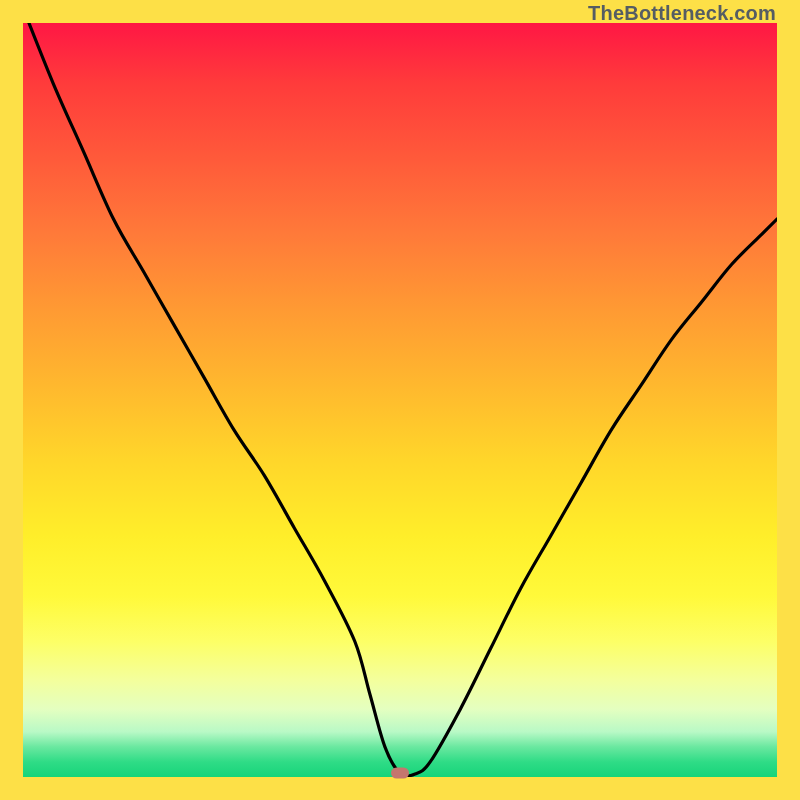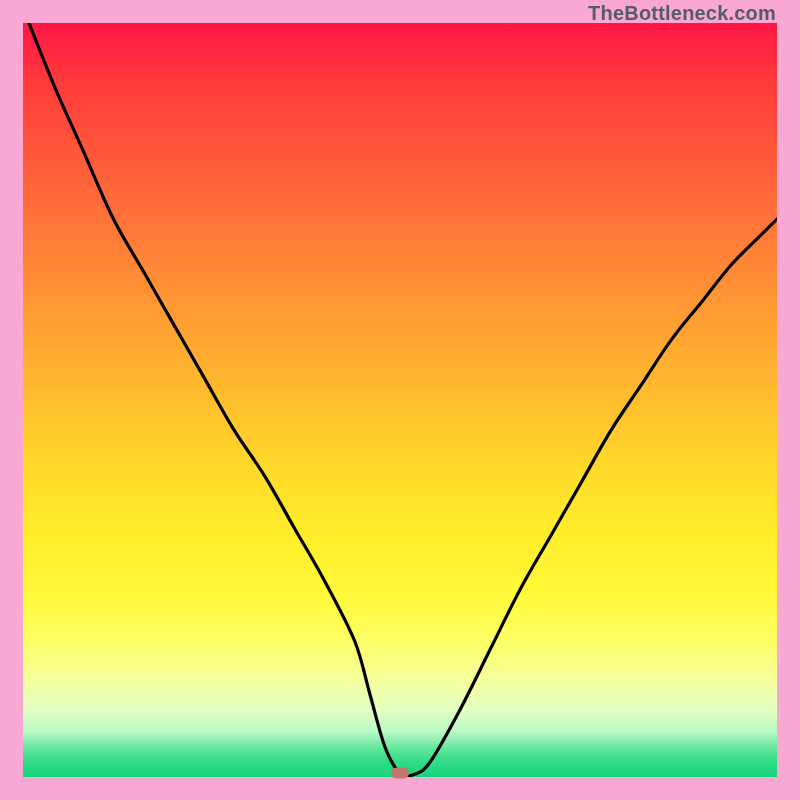--- a/index.html
+++ b/index.html
@@ -8,21 +8,21 @@
     width: 800px;
     height: 800px;
     overflow: hidden;
     font-family: Arial, Helvetica, sans-serif;
     background: #000;
   }
   .frame {
     position: relative;
     width: 800px;
     height: 800px;
-    background: #f9a8d4;
+    background: #fde047;
   }
   .plot {
     position: absolute;
     left: 23px;
     top: 23px;
     width: 754px;
     height: 754px;
     background: linear-gradient(
       to bottom,
       #ff1744 0%,

